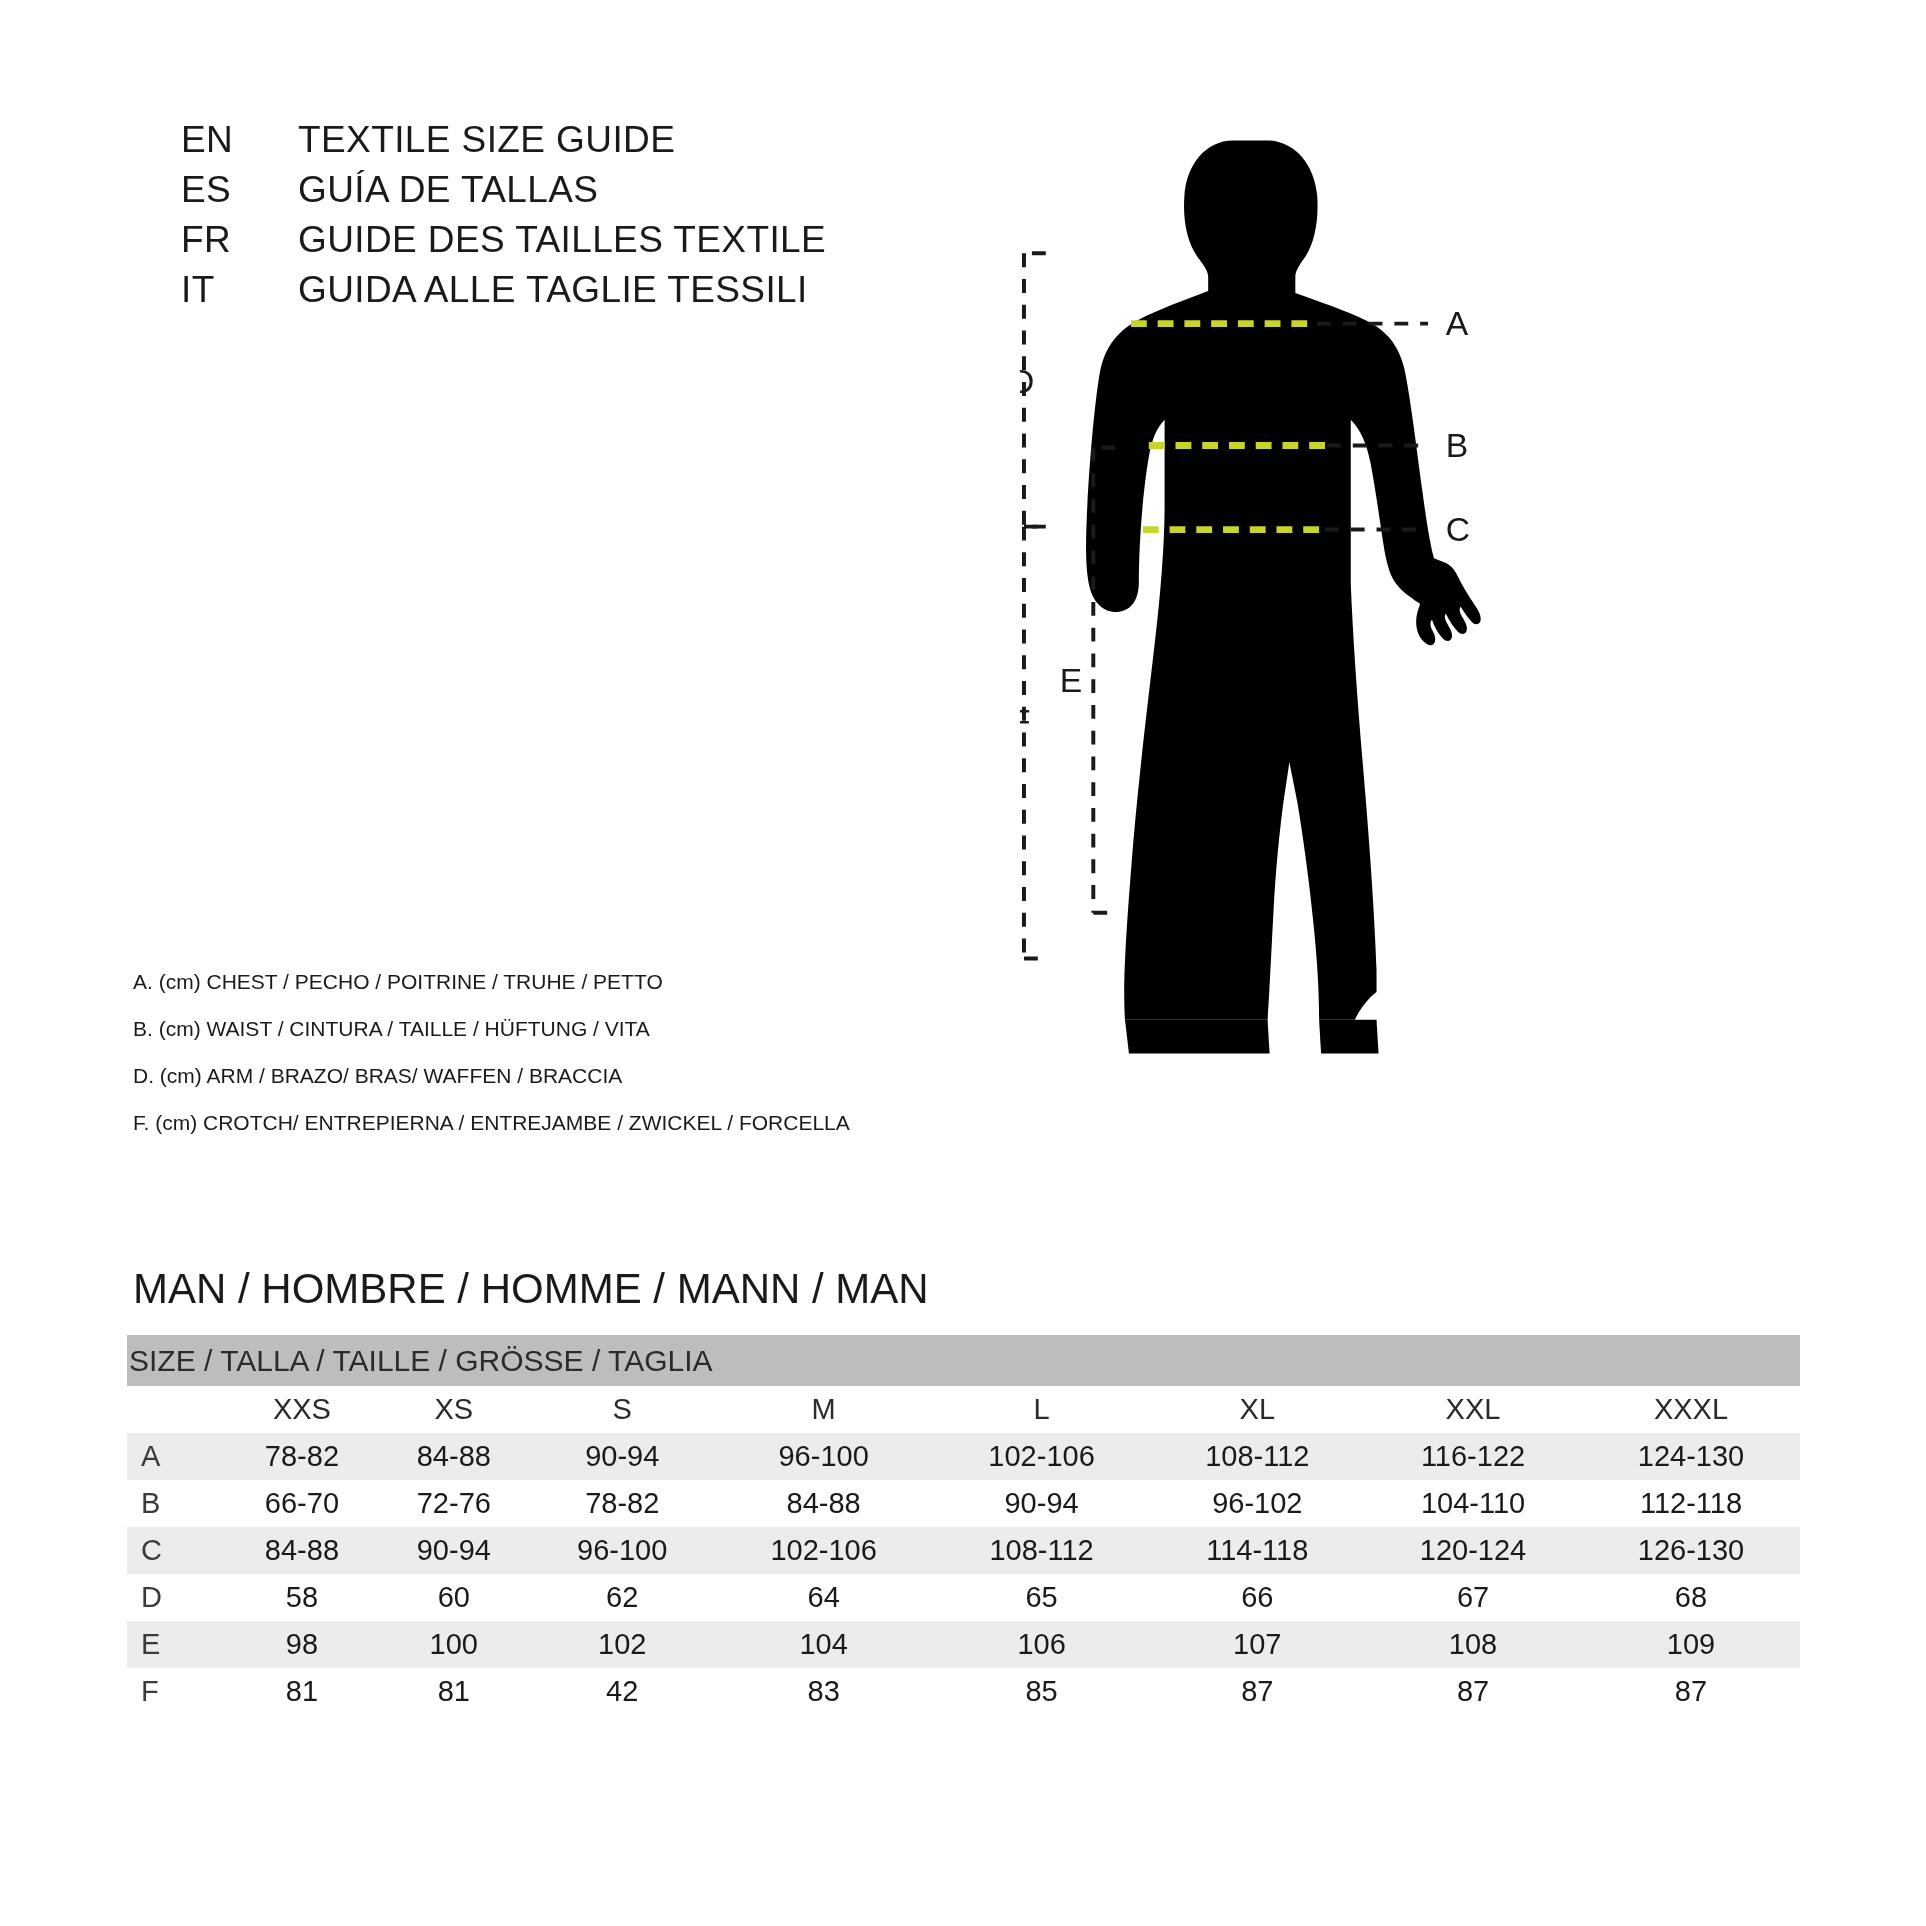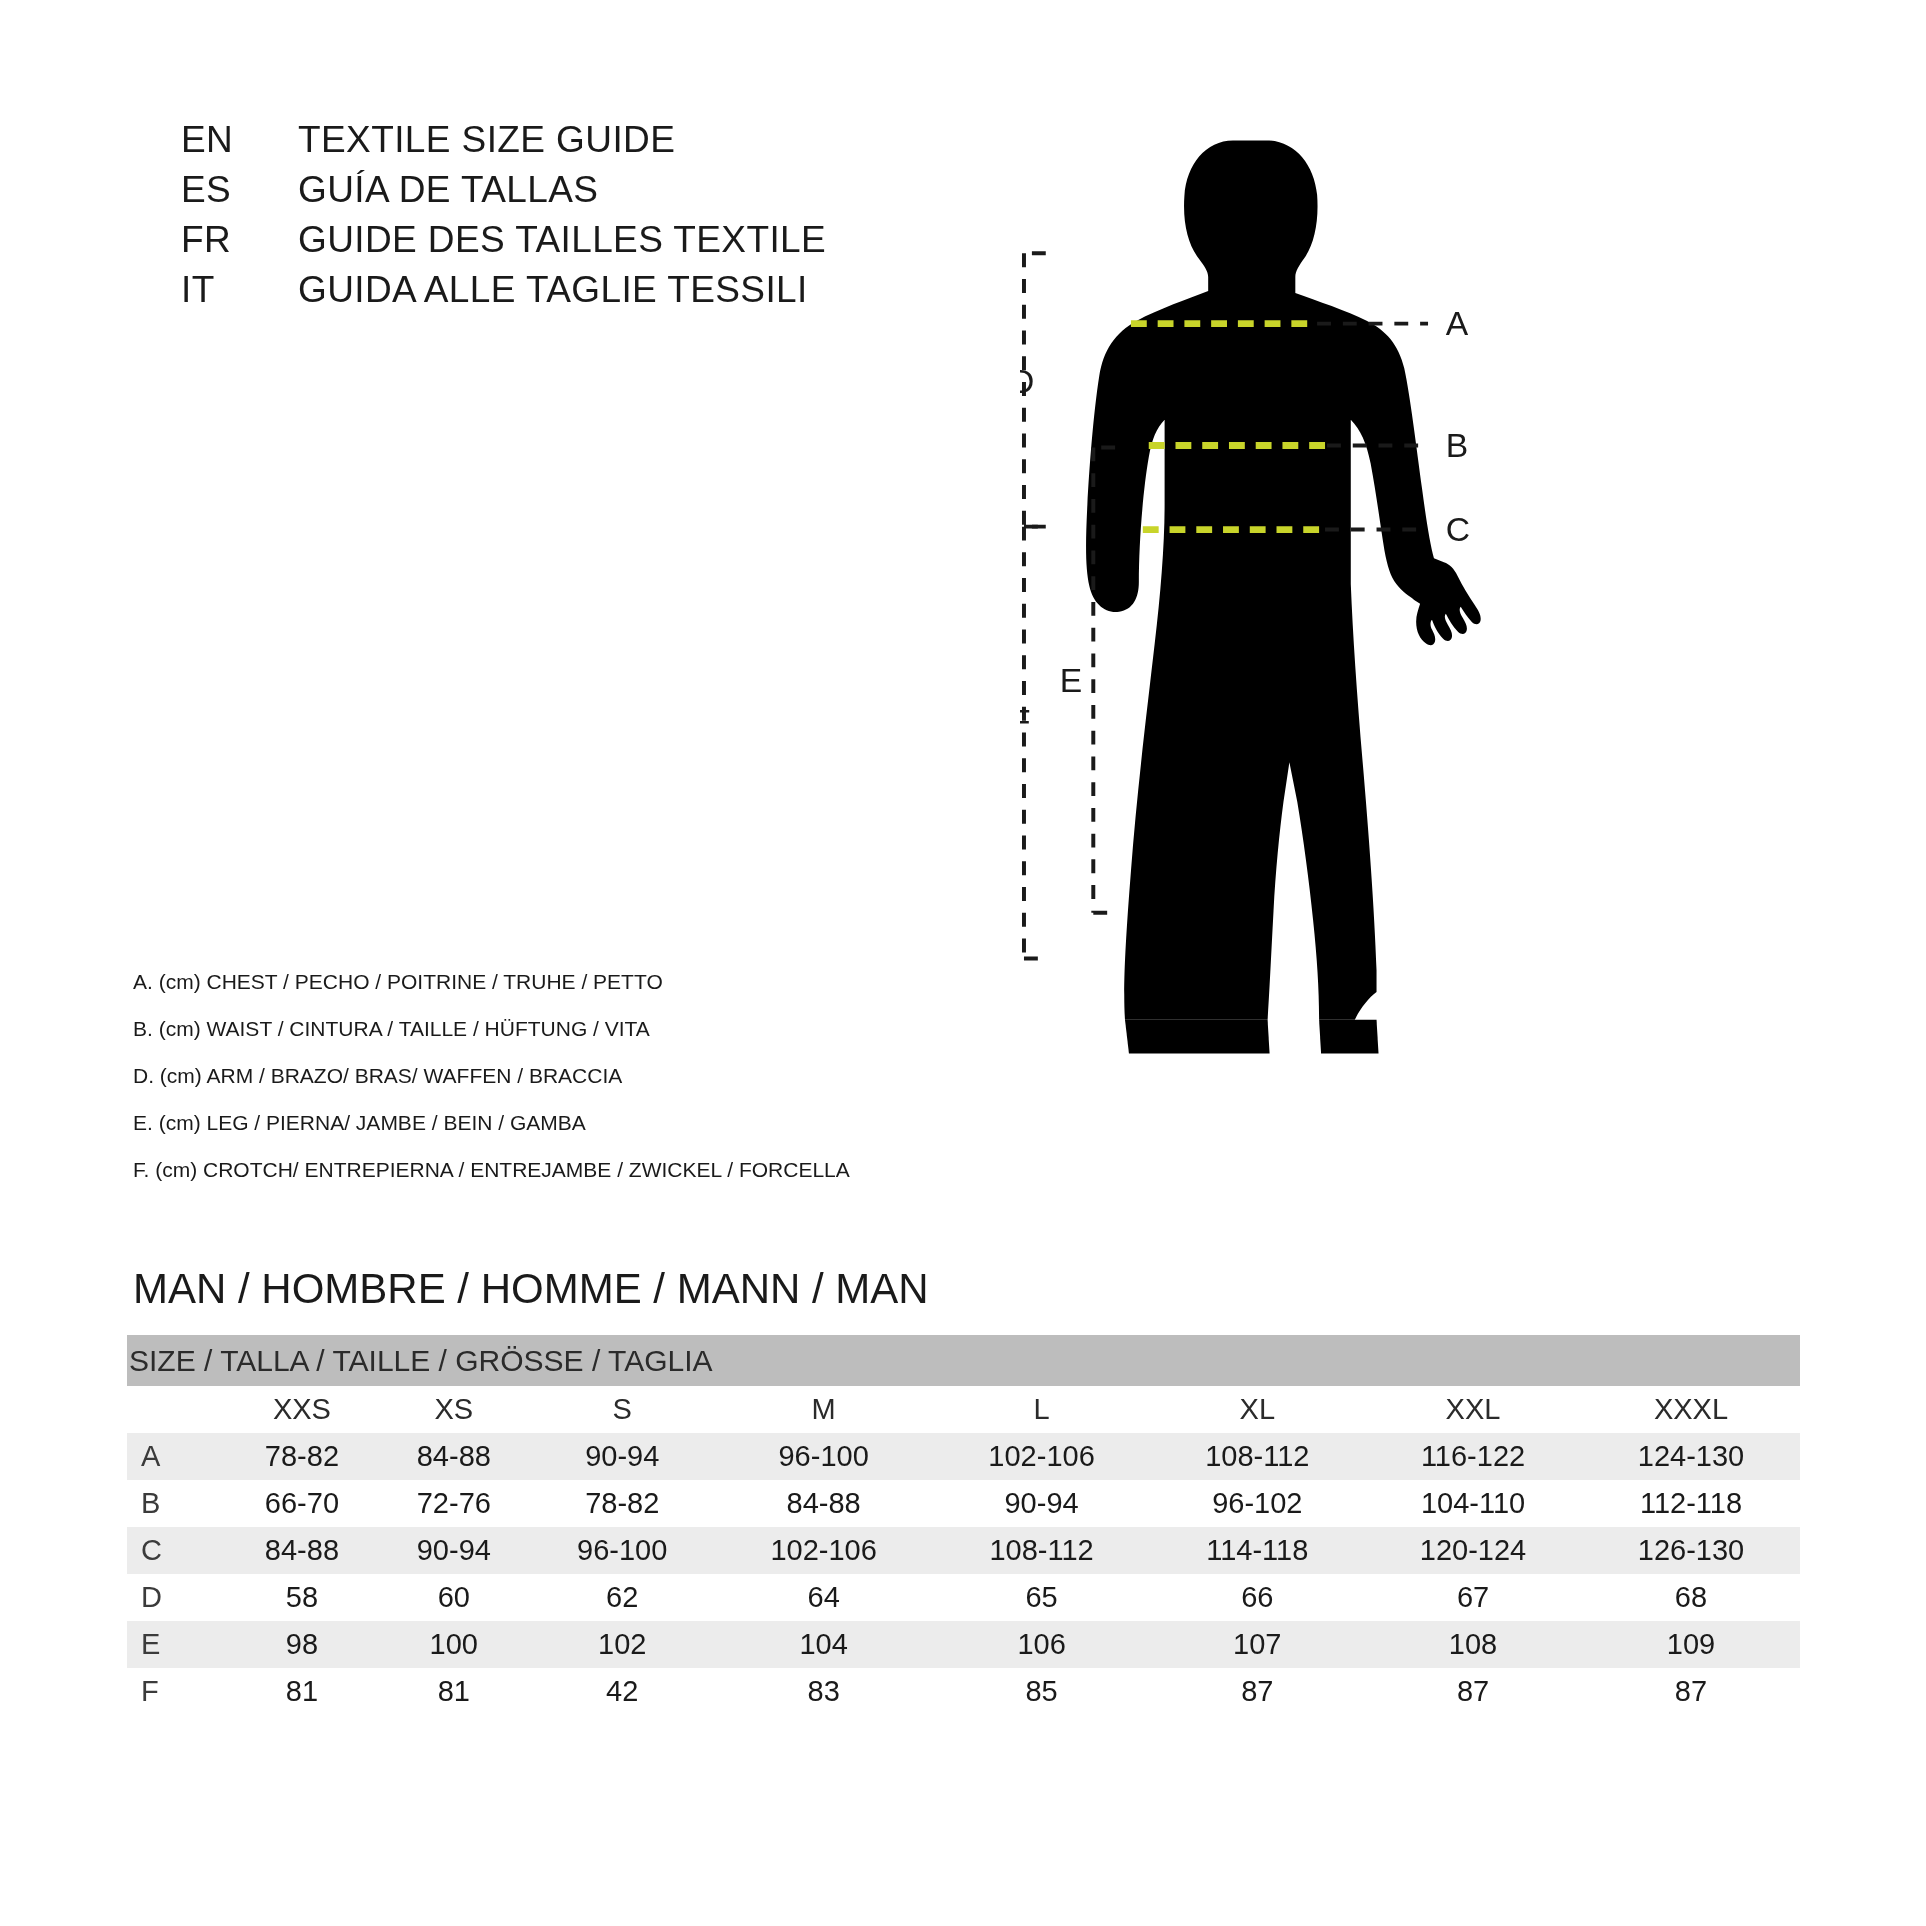--- a/index.html
+++ b/index.html
@@ -131,21 +131,20 @@
   <div class="title-row">
     <span class="title-code">IT</span>
     <span class="title-text">GUIDA ALLE TAGLIE TESSILI</span>
   </div>
 </div>
 
 <div class="legend">
   <div class="legend-line">A. (cm) CHEST / PECHO / POITRINE / TRUHE / PETTO</div>
   <div class="legend-line">B. (cm) WAIST / CINTURA / TAILLE / HÜFTUNG / VITA</div>
   <div class="legend-line">D. (cm) ARM / BRAZO/ BRAS/ WAFFEN / BRACCIA</div>
-  <div class="legend-line">E. (cm) LEG / PIERNA/ JAMBE / BEIN / GAMBA</div>
   <div class="legend-line">F. (cm) CROTCH/ ENTREPIERNA / ENTREJAMBE / ZWICKEL / FORCELLA</div>
 </div>
 <div class="legend-gender">MAN / HOMBRE / HOMME / MANN / MAN</div>
 
 <div class="figure-area">
   <svg width="822" height="1228" viewBox="0 0 830 1240" xmlns="http://www.w3.org/2000/svg">
 
     <g>
       <path fill="#000000" d="
         M 215 62

